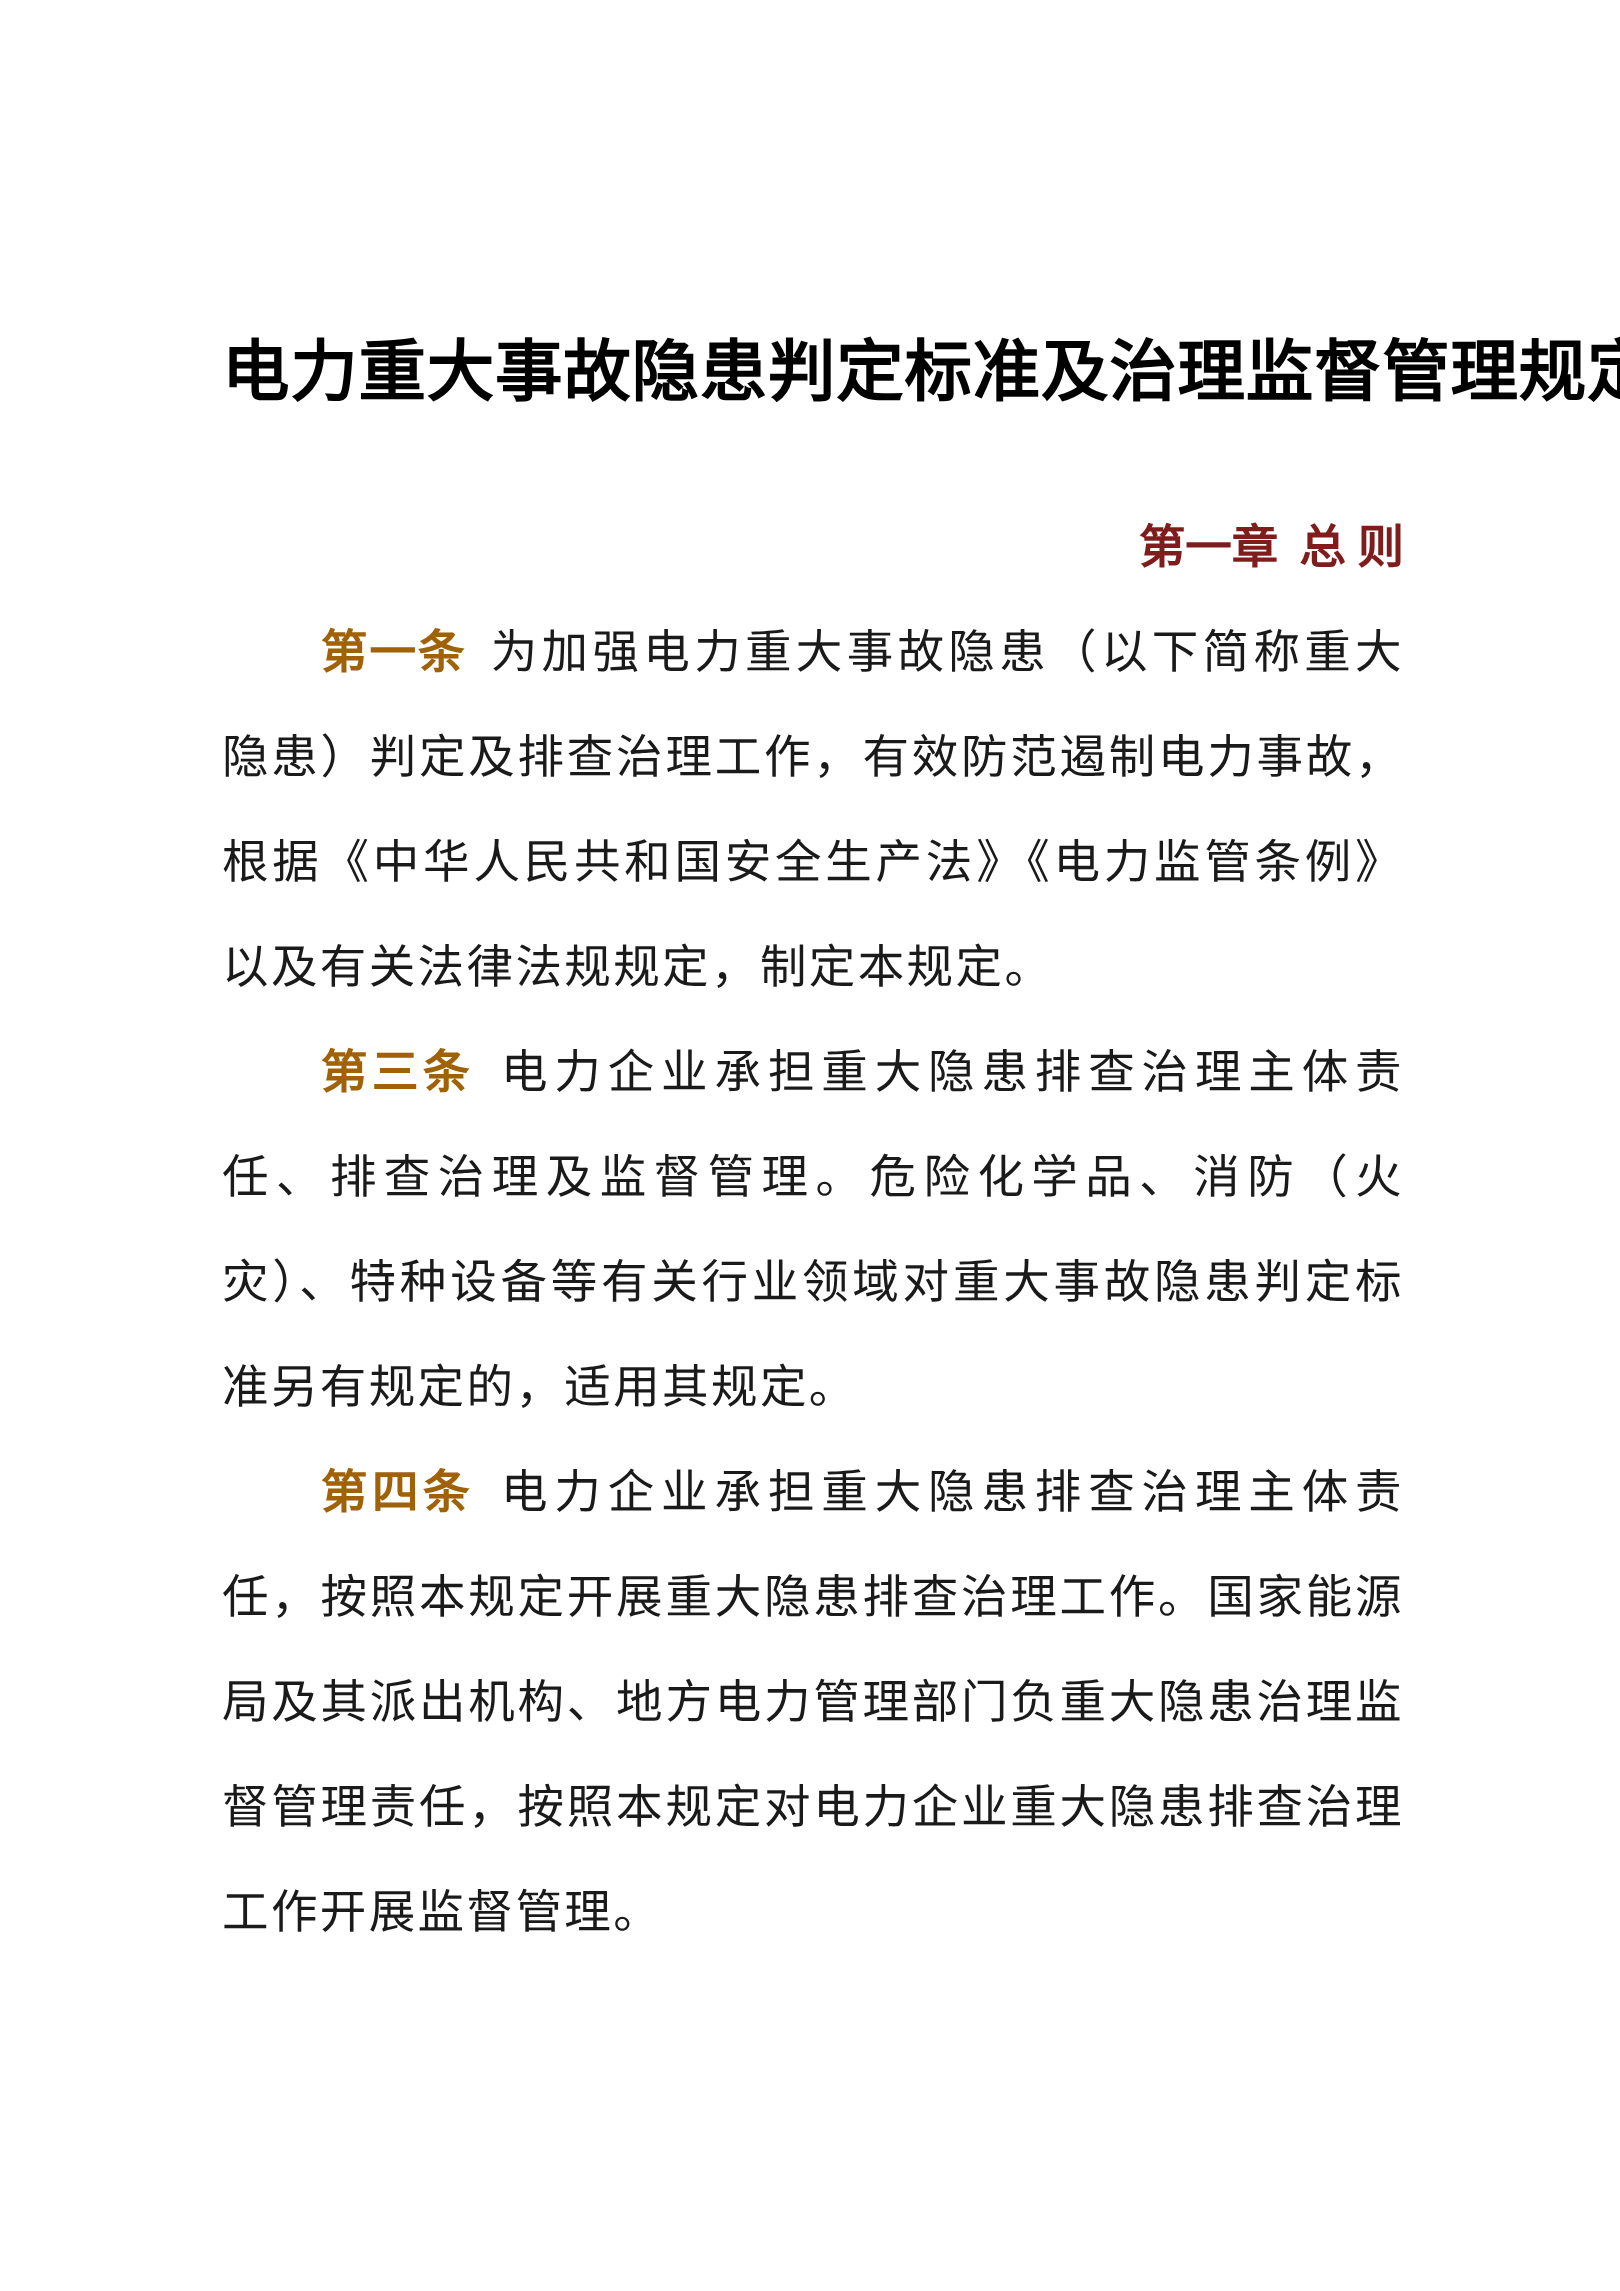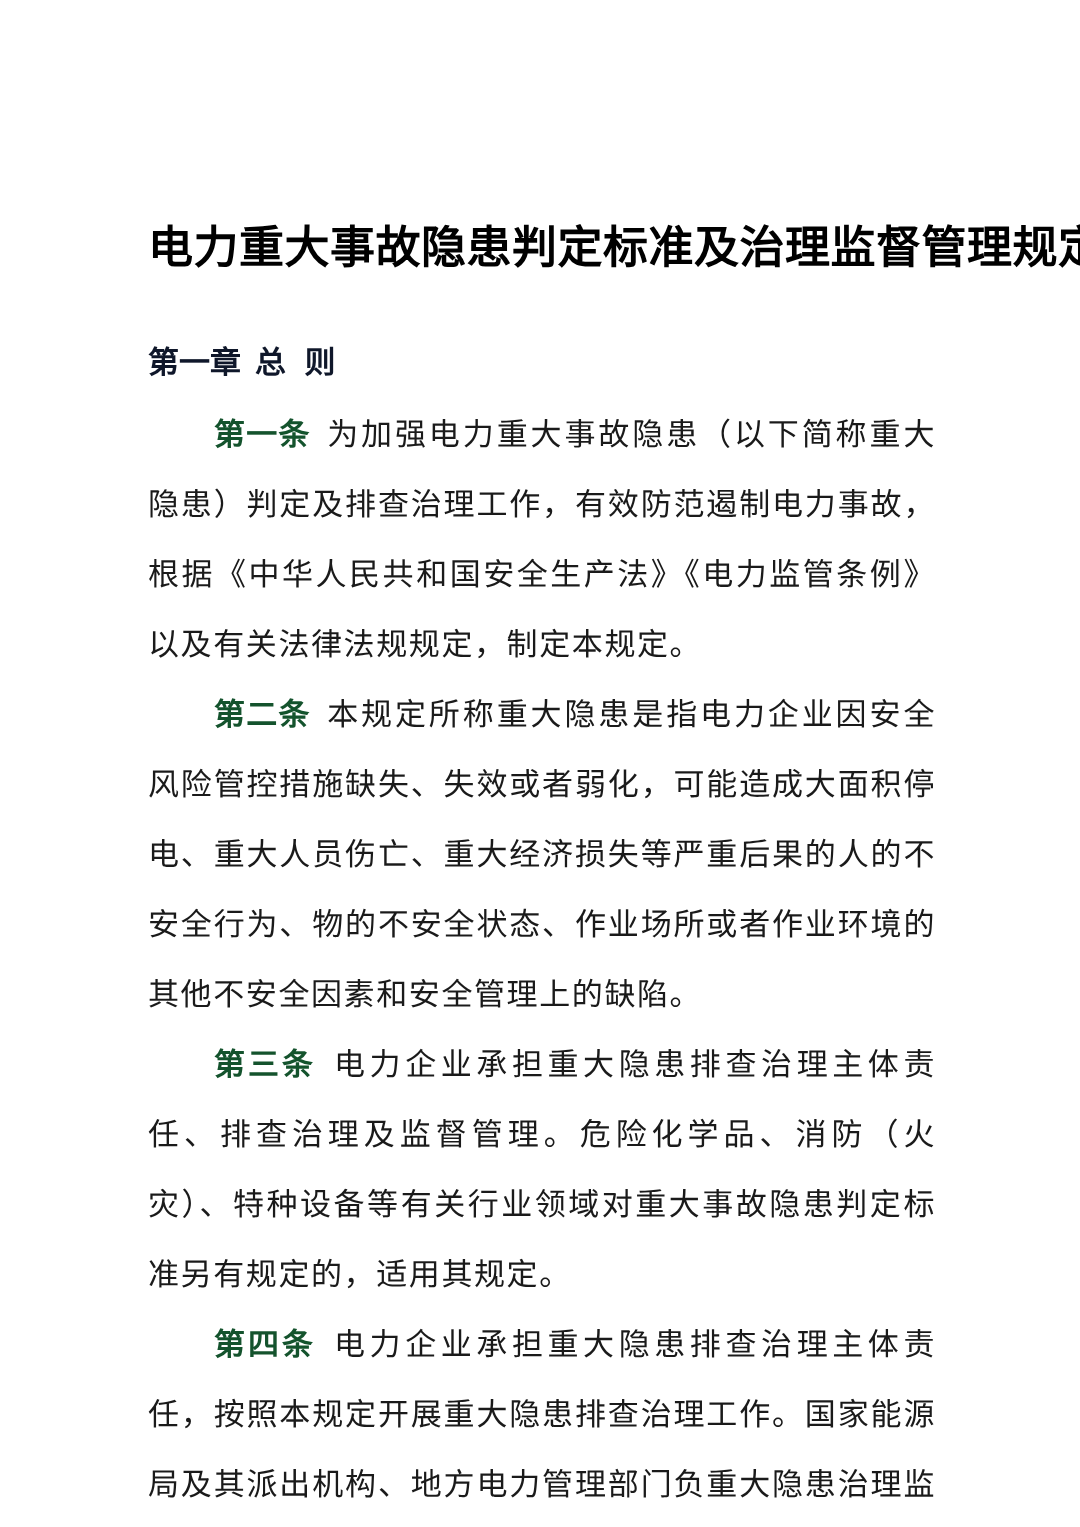--- a/index.html
+++ b/index.html
@@ -36,26 +36,26 @@
     color: #000000;
     text-align: center;
     letter-spacing: 0.5px;
     white-space: nowrap;
     margin: 0;
     padding: 18px 0 0 0;
   }
 
   
   .chapter-heading {
-    font-family: Liberation Mono, monospace;
+    font-family: Liberation Serif, serif;
     font-weight: 700;
     font-size: 31px;
     line-height: 70px;
-    color: #0f172a;
-    text-align: left;
+    color: #7f1d1d;
+    text-align: right;
     margin: 0;
   }
 
   .chapter-heading .gap {
     display: inline-block;
     width: 14px;
   }
 
   
   .article {
@@ -68,21 +68,21 @@
     text-justify: inter-character;
     text-indent: 66px;
     letter-spacing: 1.6px;
     margin: 0;
     word-break: break-all;
   }
 
   .article-num {
     font-family: "Liberation Sans", "DejaVu Sans", sans-serif;
     font-weight: 700;
-    color: #14532d;
+    color: #a16207;
     letter-spacing: 0px;
     margin-top: 40px;
   }
 
   .article-sep {
     display: inline-block;
     width: 15px;
   }
 
   
@@ -100,21 +100,20 @@
     <h1 class="doc-title">电力重大事故隐患判定标准及治理监督管理规定</h1>
 
     <div class="spacer-title-ch1"></div>
 
     <h2 class="chapter-heading"><span>第一章</span><span class="gap"></span><span>总 则</span></h2>
 
     <div class="spacer-ch1-body"></div>
 
     <p class="article"><span class="article-num">第一条</span><span class="article-sep"></span><span>为加强电力重大事故隐患（以下简称重大隐患）判定及排查治理工作，有效防范遏制电力事故，根据《中华人民共和国安全生产法》《电力监管条例》以及有关法律法规规定，制定本规定。</span></p>
 
-    <p class="article"><span class="article-num">第二条</span><span class="article-sep"></span><span>本规定所称重大隐患是指电力企业因安全风险管控措施缺失、失效或者弱化，可能造成大面积停电、重大人员伤亡、重大经济损失等严重后果的人的不安全行为、物的不安全状态、作业场所或者作业环境的其他不安全因素和安全管理上的缺陷。</span></p>
 
     <p class="article"><span class="article-num">第三条</span><span class="article-sep"></span><span>电力企业承担重大隐患排查治理主体责任、排查治理及监督管理。危险化学品、消防（火灾）、特种设备等有关行业领域对重大事故隐患判定标准另有规定的，适用其规定。</span></p>
 
     <p class="article"><span class="article-num">第四条</span><span class="article-sep"></span><span>电力企业承担重大隐患排查治理主体责任，按照本规定开展重大隐患排查治理工作。国家能源局及其派出机构、地方电力管理部门负重大隐患治理监督管理责任，按照本规定对电力企业重大隐患排查治理工作开展监督管理。</span></p>
 
     <div class="spacer-ch2-body"></div>
 
   </div>
 
 </div>

